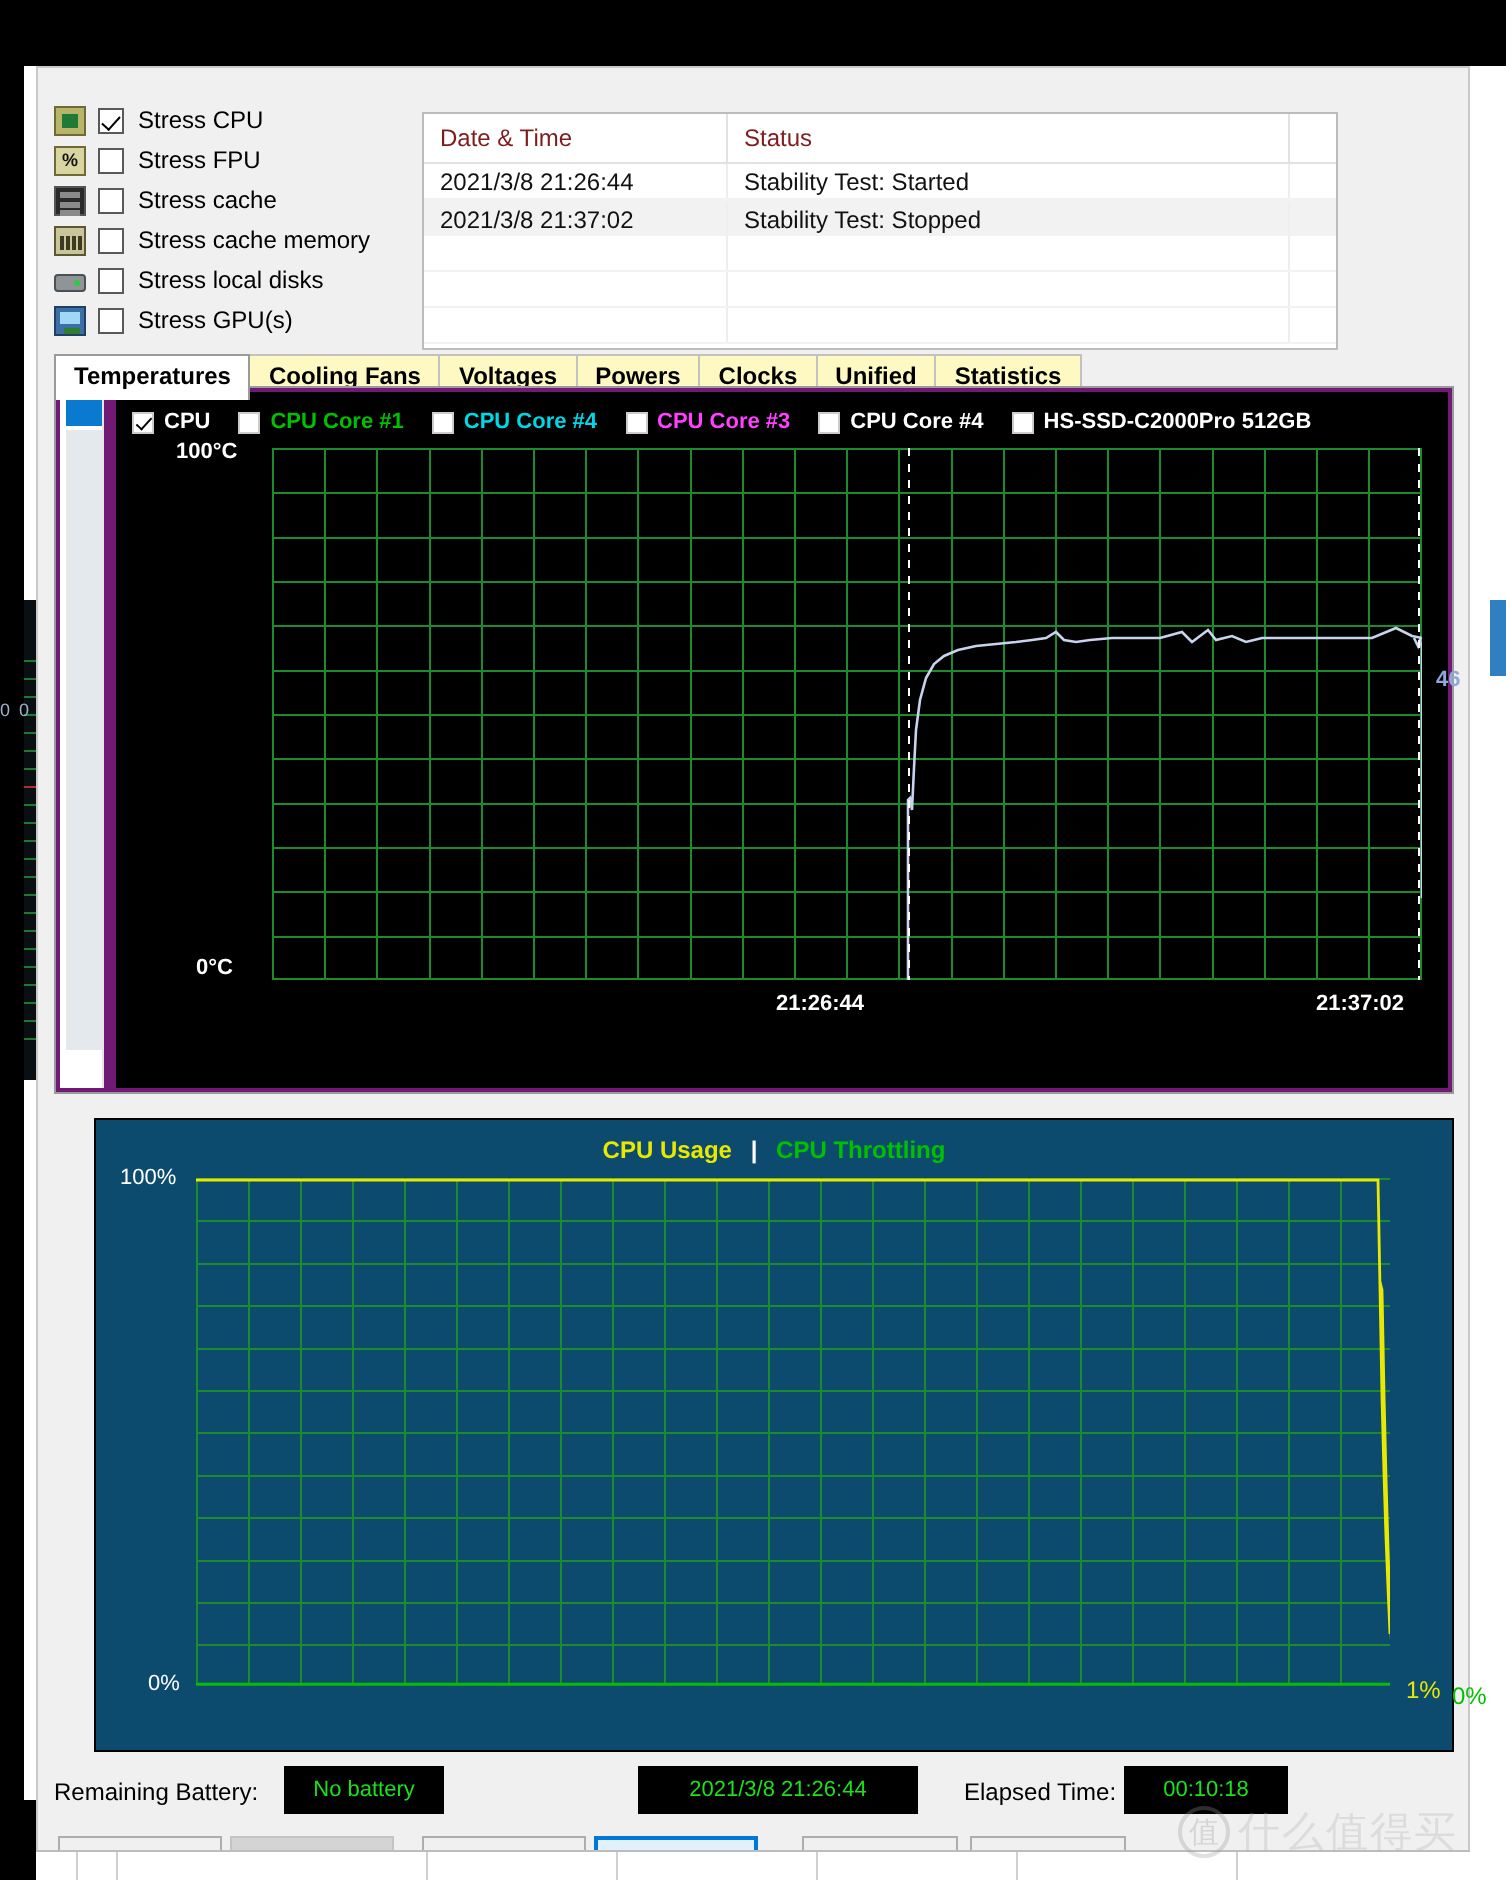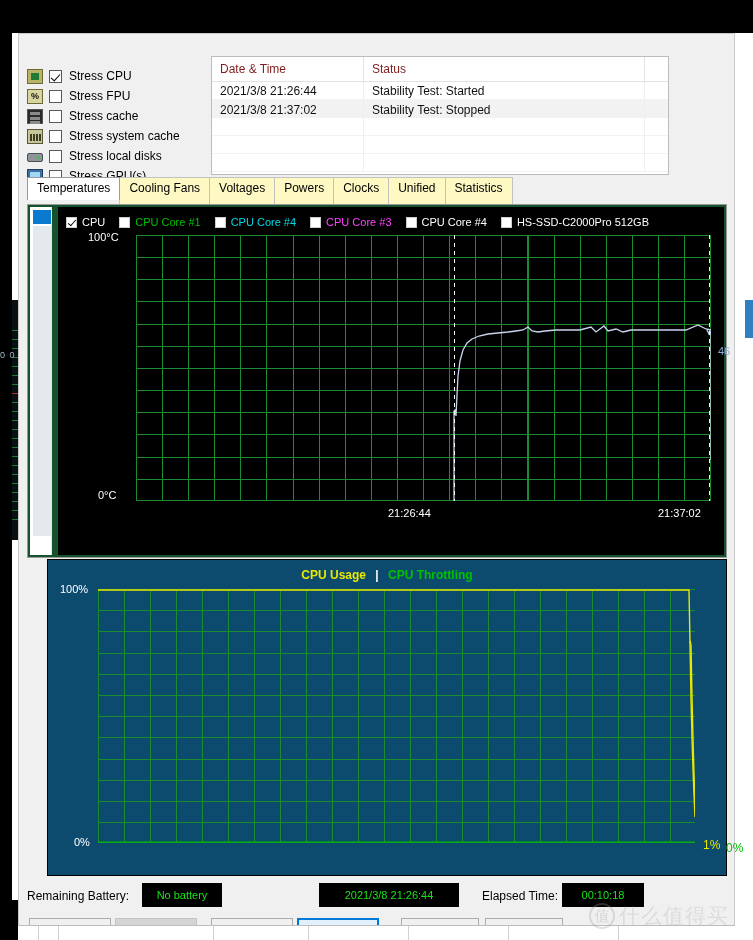--- a/index.html
+++ b/index.html
@@ -26,21 +26,21 @@
 
   
   #window {
     position:absolute; left:18px; top:33px; width:717px; height:900px;
     background:#f0f0f0; border:1px solid #c9c9c9;
   }
 
   
   .top-area { position:absolute; left:0; top:0; width:717px; height:140px; }
 
-  .stress-list { position:absolute; left:8px; top:16px; width:175px;margin-top:16px; }
+  .stress-list { position:absolute; left:8px; top:16px; width:175px; }
   .stress-row { display:flex; align-items:center; height:20px; margin-bottom:0px; }
   .sicon { width:16px; height:15px; margin-right:6px; position:relative; flex:0 0 auto; }
 
   
   .ic-cpu { background:#b8b46a; border:1px solid #6d6a33; }
   .ic-cpu::after { content:""; position:absolute; left:3px; top:3px; right:3px; bottom:3px; background:#1e7a34; }
   .ic-fpu { background:#d9d5a0; border:1px solid #6d6a33; font-size:9px; color:#111; line-height:13px; text-align:center; font-weight:bold;}
   .ic-cache { background:#2a2a2a; border:1px solid #555; }
   .ic-cache::after { content:""; position:absolute; left:2px; top:2px; right:2px; height:3px; background:#8a8a8a; box-shadow:0 5px 0 #8a8a8a, 0 9px 0 #8a8a8a; }
   .ic-mem { background:#c9c59a; border:1px solid #5a5833; }
@@ -69,29 +69,29 @@
   .lh-2 { width:281px; border-right:1px solid #e2e2e2; }
   .lh-3 { flex:1; }
   .log-row { display:flex; height:18px; border-bottom:1px solid #f2f2f2; }
   .log-row.alt { background:#f2f2f2;align-items:flex-end; }
   .log-row div { padding:2px 0 0 8px; font-size:12px; color:#111; white-space:nowrap; }
   .lr-1 { width:152px; border-right:1px solid #eee; }
   .lr-2 { width:281px; border-right:1px solid #eee; }
   .lr-3 { flex:1; }
 
   
-  .tabbar { position:absolute; left:8px; top:143px; width:700px; height:22px; }
+  .tabbar { position:absolute; left:8px; top:143px; width:700px; height:22px;font-weight:bold; }
   .tab { float:left; height:39px; padding:3px 9px 0 9px; font-size:12px;
          border:1px solid #c2c2c2; border-bottom:none; background:#fef9c3; color:#000;
          margin-right:-1px; }
   .tab.active { background:#fff; border-color:#9a9a9a; position:relative; z-index:3; height:23px; }
 
   
-  .chart-panel { position:absolute; left:8px; top:170px; width:700px; height:354px;
-                 background:#14532d; border:1px solid #9a9a9a; }
+  .chart-panel { position:absolute; left:8px; top:159px; width:700px; height:354px;
+                 background:#701a75; border:1px solid #9a9a9a;font-weight:bold; }
   .side-scroll { position:absolute; left:2px; top:2px; width:22px; height:348px; background:#fff;
                  border-right:1px solid #e6e6e6; }
   .side-scroll .thumb { position:absolute; left:3px; top:3px; width:18px; height:14px; background:#0a7ad1; }
   .side-scroll .track { position:absolute; left:3px; top:19px; width:18px; height:310px; background:#e3e9ec; }
 
   .tchart { position:absolute; left:30px; top:2px; width:666px; height:348px; background:#000; }
   .legend { position:absolute; left:8px; top:6px; height:18px; display:flex; align-items:center; }
   .legend .item { display:flex; align-items:center; margin-right:14px; }
   .legend .box { width:11px; height:11px; background:#fff; border:1px solid #ccc; margin-right:5px; position:relative; }
   .legend .box.checked::after { content:""; position:absolute; left:3px; top:0px; width:3px; height:7px;
@@ -220,21 +220,21 @@
           <span class="stress-label">Stress FPU</span>
         </div>
         <div class="stress-row">
           <span class="sicon ic-cache"></span>
           <span class="wcb"></span>
           <span class="stress-label">Stress cache</span>
         </div>
         <div class="stress-row">
           <span class="sicon ic-mem"></span>
           <span class="wcb"></span>
-          <span class="stress-label">Stress system cache</span>
+          <span class="stress-label">Stress cache memory</span>
         </div>
         <div class="stress-row">
           <span class="sicon ic-disk"></span>
           <span class="wcb"></span>
           <span class="stress-label">Stress local disks</span>
         </div>
         <div class="stress-row">
           <span class="sicon ic-gpu"></span>
           <span class="wcb"></span>
           <span class="stress-label">Stress GPU(s)</span>

